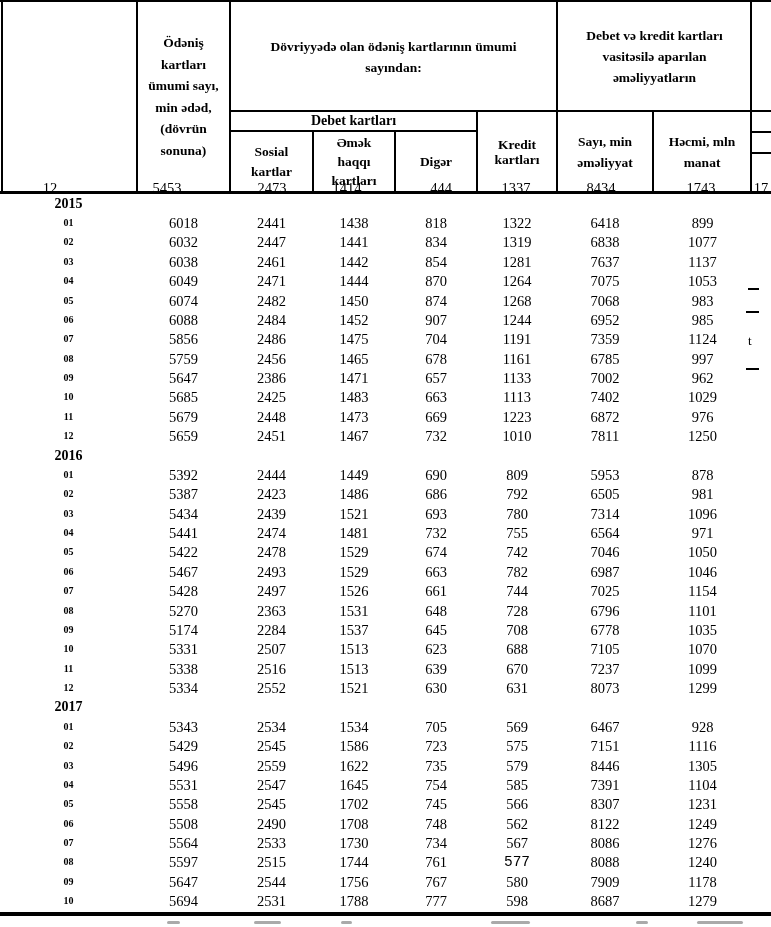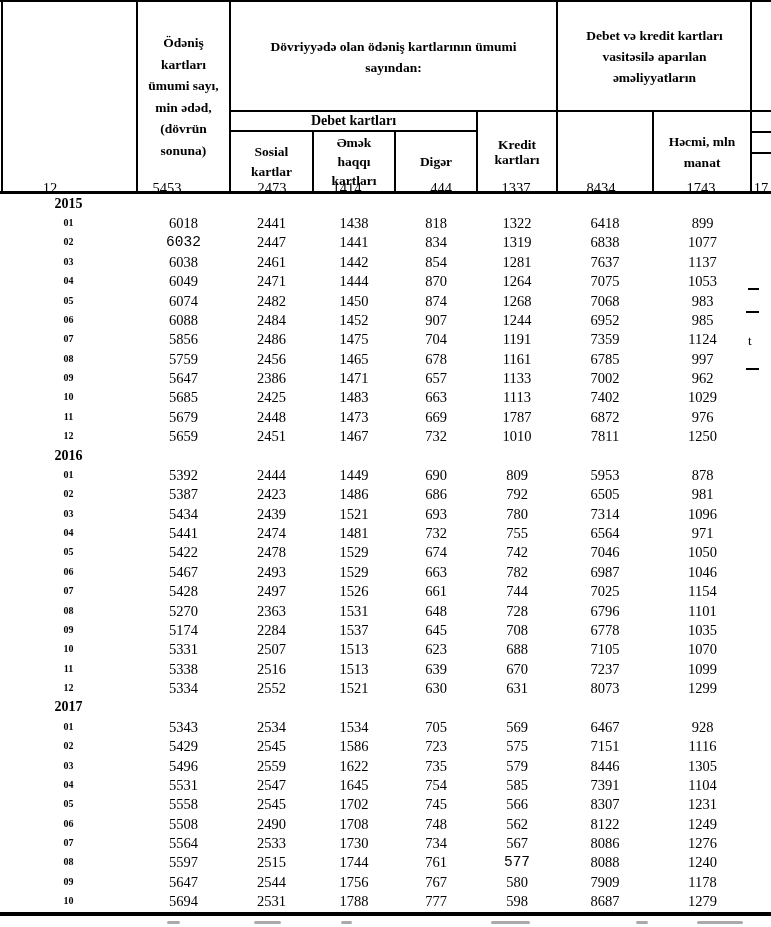--- a/index.html
+++ b/index.html
@@ -53,20 +53,22 @@
 
     <div class="hcell" style="left:396px;top:132px;width:80px;height:59px;font-size:13.5px;">Digər</div>
 
     <div class="hcell" style="left:478px;top:112px;width:78px;height:79px;font-size:13.5px;line-height:15px;">Kredit
 kartları</div>
 
     <div class="hcell" style="left:558px;top:2px;width:193px;height:109px;font-size:13.5px;line-height:21px;">Debet və kredit kartları
 vasitəsilə aparılan
 əməliyyatların</div>
 
+    <div class="hcell" style="left:558px;top:112px;width:94px;height:79px;font-size:13.5px;line-height:21px;">Sayı, min
+əməliyyat</div>
 
     <div class="hcell" style="left:654px;top:112px;width:96px;height:79px;font-size:13.5px;line-height:21px;">Həcmi, mln
 manat</div>
 
     <div class="ln" style="left:1px;top:0;width:2px;height:192px;"></div>
     <div class="ln" style="left:136px;top:0;width:1.5px;height:192px;"></div>
     <div class="ln" style="left:229px;top:0;width:1.5px;height:192px;"></div>
     <div class="ln" style="left:312px;top:131px;width:1.5px;height:61px;"></div>
     <div class="ln" style="left:394px;top:131px;width:1.5px;height:61px;"></div>
     <div class="ln" style="left:476px;top:110px;width:1.5px;height:82px;"></div>
@@ -100,21 +102,21 @@
         <div class="cell" style="width: 93px;">6018</div>
         <div class="cell" style="width: 83px;">2441</div>
         <div class="cell" style="width: 82px;">1438</div>
         <div class="cell" style="width: 82px;">818</div>
         <div class="cell" style="width: 80px;">1322</div>
         <div class="cell" style="width: 96px;">6418</div>
         <div class="cell" style="width: 99px;">899</div>
       </div>
       <div class="row">
         <div class="cell month" style="width: 137px;">02</div>
-        <div class="cell" style="width: 93px; font-family: Liberation Mono, monospace;">6032</div>
+        <div class="cell" style="width: 93px;">6032</div>
         <div class="cell" style="width: 83px;">2447</div>
         <div class="cell" style="width: 82px;">1441</div>
         <div class="cell" style="width: 82px;">834</div>
         <div class="cell" style="width: 80px;">1319</div>
         <div class="cell" style="width: 96px;">6838</div>
         <div class="cell" style="width: 99px;">1077</div>
       </div>
       <div class="row">
         <div class="cell month" style="width: 137px;">03</div>
         <div class="cell" style="width: 93px;">6038</div>
@@ -194,21 +196,21 @@
         <div class="cell" style="width: 80px;">1113</div>
         <div class="cell" style="width: 96px;">7402</div>
         <div class="cell" style="width: 99px;">1029</div>
       </div>
       <div class="row">
         <div class="cell month" style="width: 137px;">11</div>
         <div class="cell" style="width: 93px;">5679</div>
         <div class="cell" style="width: 83px;">2448</div>
         <div class="cell" style="width: 82px;">1473</div>
         <div class="cell" style="width: 82px;">669</div>
-        <div class="cell" style="width: 80px;">1787</div>
+        <div class="cell" style="width: 80px;">1223</div>
         <div class="cell" style="width: 96px;">6872</div>
         <div class="cell" style="width: 99px;">976</div>
       </div>
       <div class="row">
         <div class="cell month" style="width: 137px;">12</div>
         <div class="cell" style="width: 93px;">5659</div>
         <div class="cell" style="width: 83px;">2451</div>
         <div class="cell" style="width: 82px;">1467</div>
         <div class="cell" style="width: 82px;">732</div>
         <div class="cell" style="width: 80px;">1010</div>

